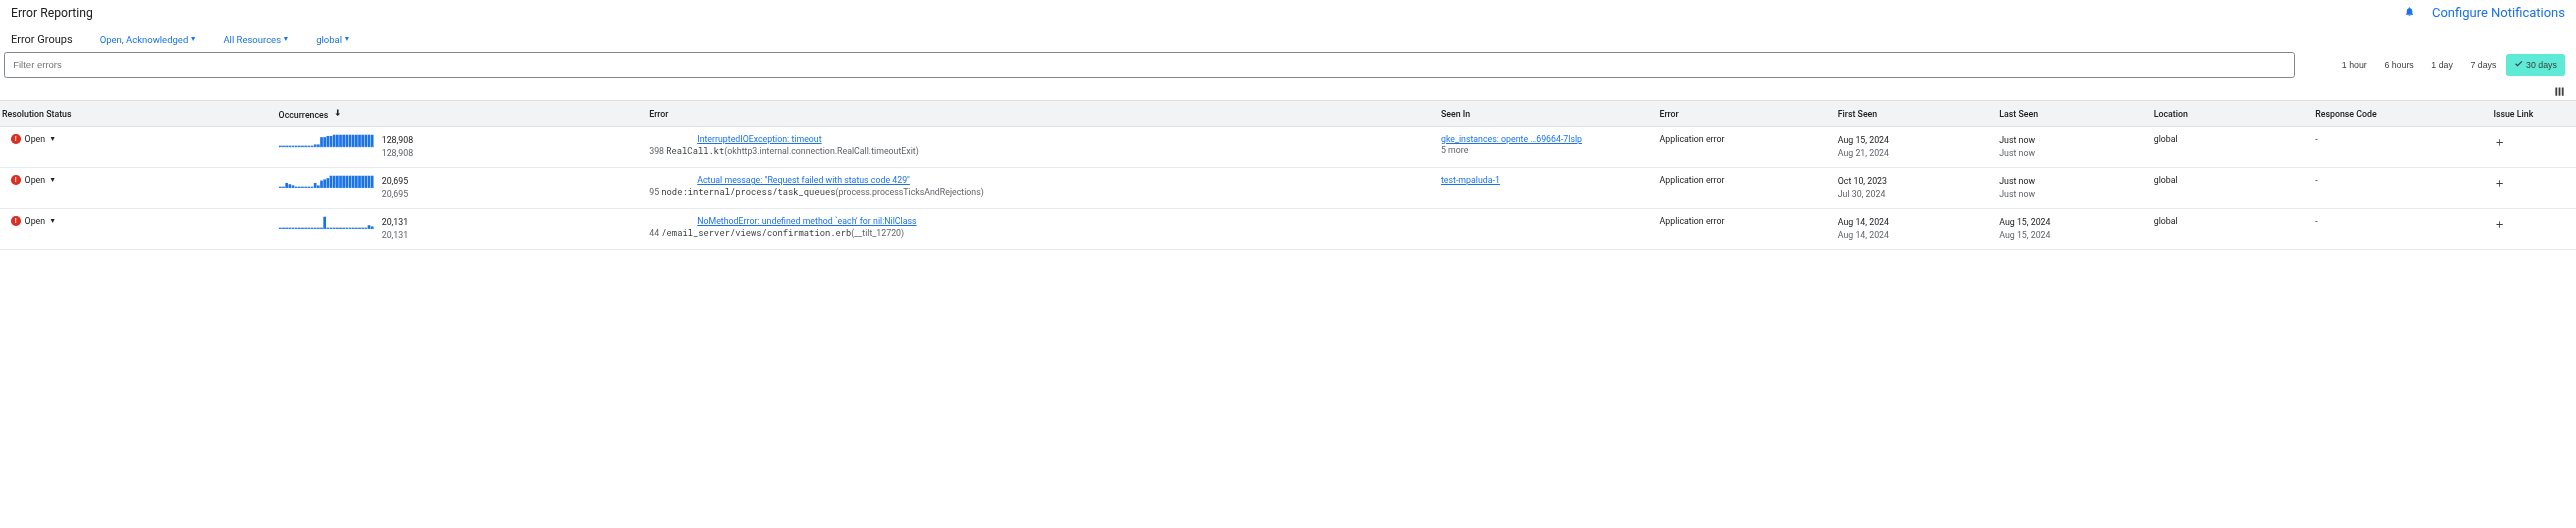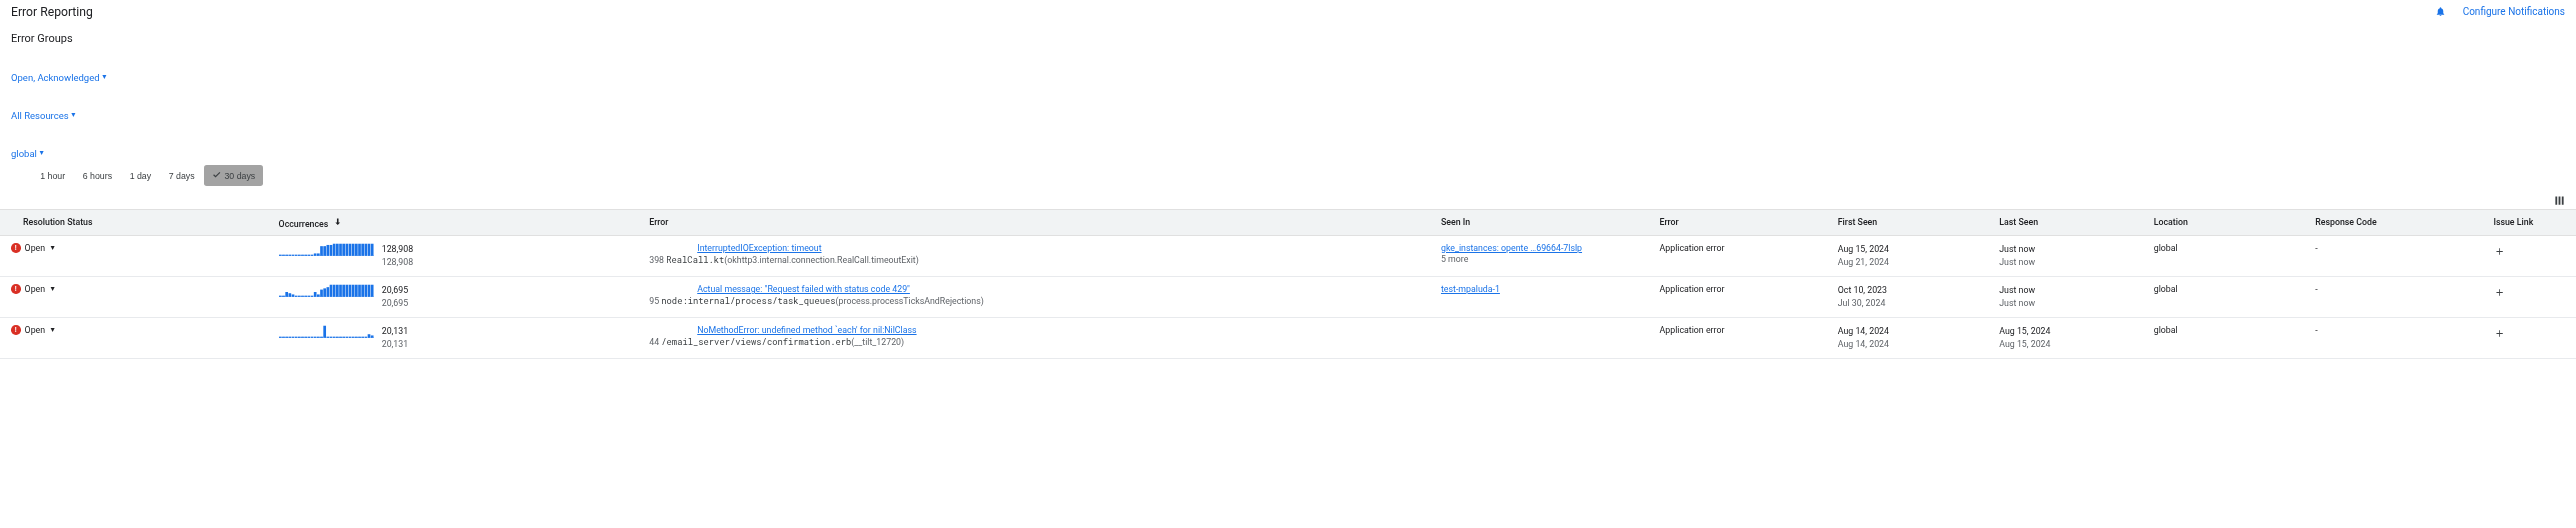--- a/index.html
+++ b/index.html
@@ -1,36 +1,36 @@
 <!DOCTYPE html>
 <html style="font-size:11px"><head>
 <meta charset="utf-8">
 <style>
   * { box-sizing: border-box; margin: 0; padding: 0; }
   body { font-family: 'Google Sans', Roboto, Arial, sans-serif; font-size: 8.8px; color: #202124; background: #fff; }
   
   .header-top { display: flex; justify-content: space-between; align-items: center; padding: 5.4px 11px 8.1px 11px; }
   .page-title { font-size: 12.2px; font-weight: 400; color: #202124; }
-  .config-link { color: #1a73e8; display: flex; align-items: flex-start; gap: 17px; cursor: pointer; font-size: 10px; }
-  
-  .subheader { display: flex; gap: 27px; padding: 4.1px 11px 6.8px 11px; flex-direction: column; }
+  .config-link { color: #1a73e8; display: flex; align-items: center; gap: 17px; cursor: pointer; font-size: 13px; }
+  
+  .subheader { display: flex; gap: 27px; padding: 4.1px 11px 6.8px 11px; }
   .subtitle { font-size: 11px; font-weight: 400; color: #202124; }
   .filter-pill { color: #1a73e8; cursor: pointer; display: flex; align-items: center; gap: 1.4px; font-size: 9.5px; }
   
   .filter-row { display: flex; align-items: center; gap: 11px; padding: 0 11px 5.4px 4.1px; }
   .filter-input { flex: 1; border: 0.7px solid #80868b; border-radius: 2.7px; padding: 6.1px 8.1px; font-size: 9.5px; color: #5f6368; outline: none; }
   .timerange { display: flex; gap: 1.4px; margin-left: 28px; }
   .timerange-btn { padding: 4.8px 8.1px; border: none; background: transparent; cursor: pointer; font-size: 8.8px; color: #3c4043; border-radius: 2.7px; }
-  .timerange-btn.active { background: #a3a3a3; display: flex; align-items: center; gap: 2.7px; }
+  .timerange-btn.active { background: #5eead4; display: flex; align-items: center; gap: 2.7px; }
   
   .column-icon-row { text-align: right; padding: 2.7px 11px 1.4px 0; }
   
   table { width: 100%; border-collapse: collapse; }
   thead th { text-align: left; font-weight: 500; font-size: 8.8px; color: #202124; padding: 6.8px 5.4px; background: #f1f3f4; border-top: 0.7px solid #e0e0e0; border-bottom: 0.7px solid #e0e0e0; }
-  thead th:first-child { padding-left: 23px; }
+  thead th:first-child { padding-left: 2px; }
   tbody td { padding: 6.8px 5.4px; border-bottom: 0.7px solid #e8eaed; vertical-align: top; font-size: 8.8px; }
   tbody td:first-child { padding-left: 11px; }
   
   .status-cell { display: flex; align-items: center; gap: 4.1px; cursor: pointer; }
   .status-icon { width: 9.5px; height: 9.5px; border-radius: 50%; background: #d93025; display: inline-flex; align-items: center; justify-content: center; color: #fff; font-size: 6.8px; font-weight: bold; }
   
   .occ-cell { display: flex; align-items: flex-start; gap: 8.1px; }
   .sparkline { width: 95px; height: 13.6px; }
   .occ-numbers { text-align: right; color: #202124; }
   .occ-numbers div { line-height: 1.5; }
@@ -90,20 +90,21 @@
     <span>All Resources</span>
     <span class="caret">▼</span>
   </div>
   <div class="filter-pill">
     <span>global</span>
     <span class="caret">▼</span>
   </div>
 </div>
 
 <div class="filter-row">
+  <input class="filter-input" placeholder="Filter errors" style="">
   <div class="timerange">
     <button class="timerange-btn">1 hour</button>
     <button class="timerange-btn">6 hours</button>
     <button class="timerange-btn">1 day</button>
     <button class="timerange-btn">7 days</button>
     <button class="timerange-btn active">
       <span>
         <svg width="9.5" height="9.5" viewBox="0 0 24 24" fill="none" stroke="#3c4043" stroke-width="3">
             <polyline points="20 6 9 17 4 12"></polyline>
           </svg>

